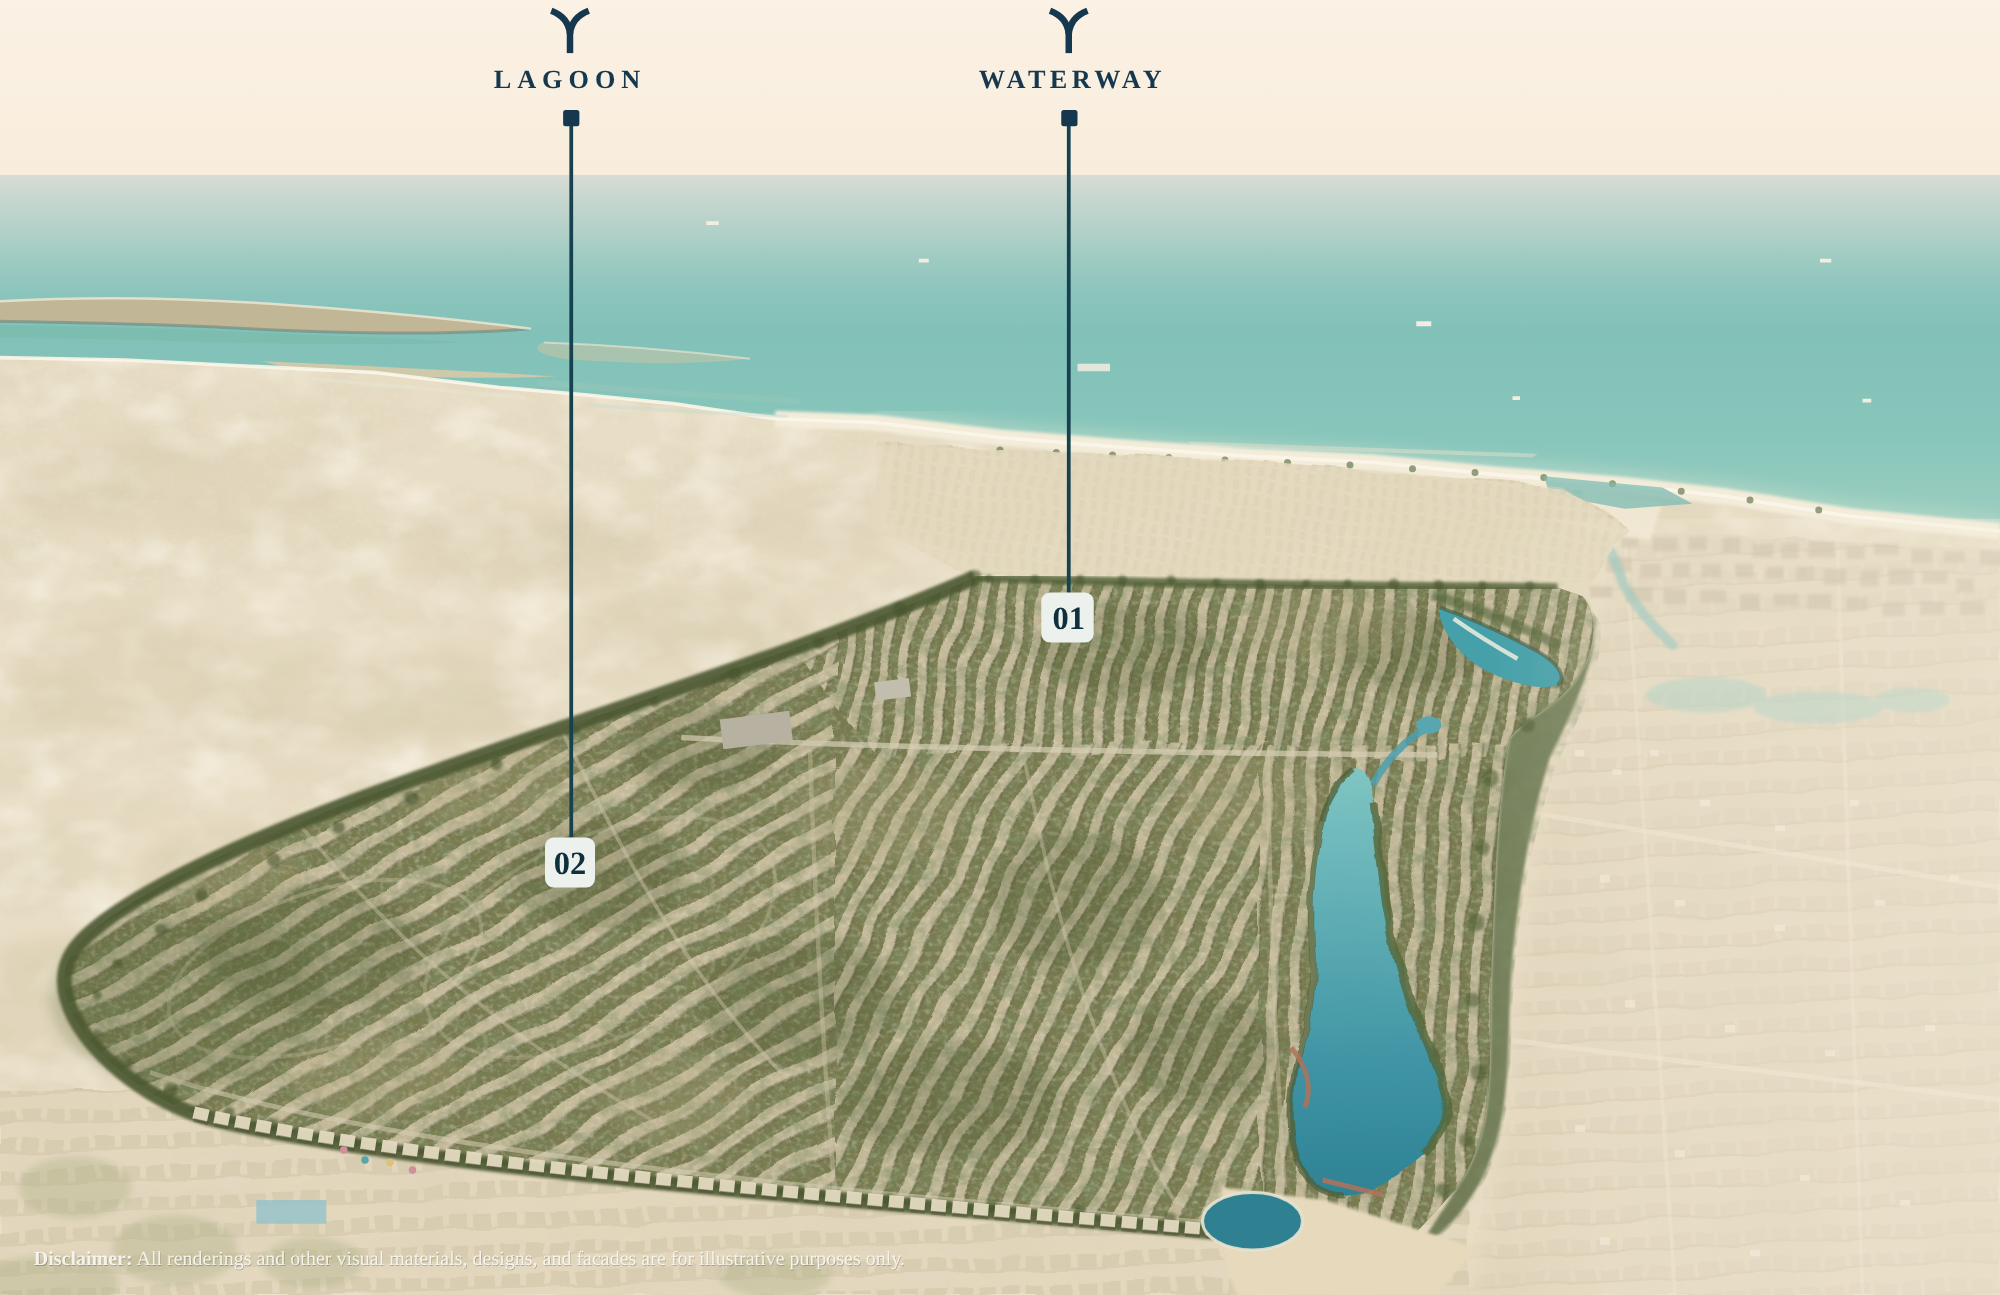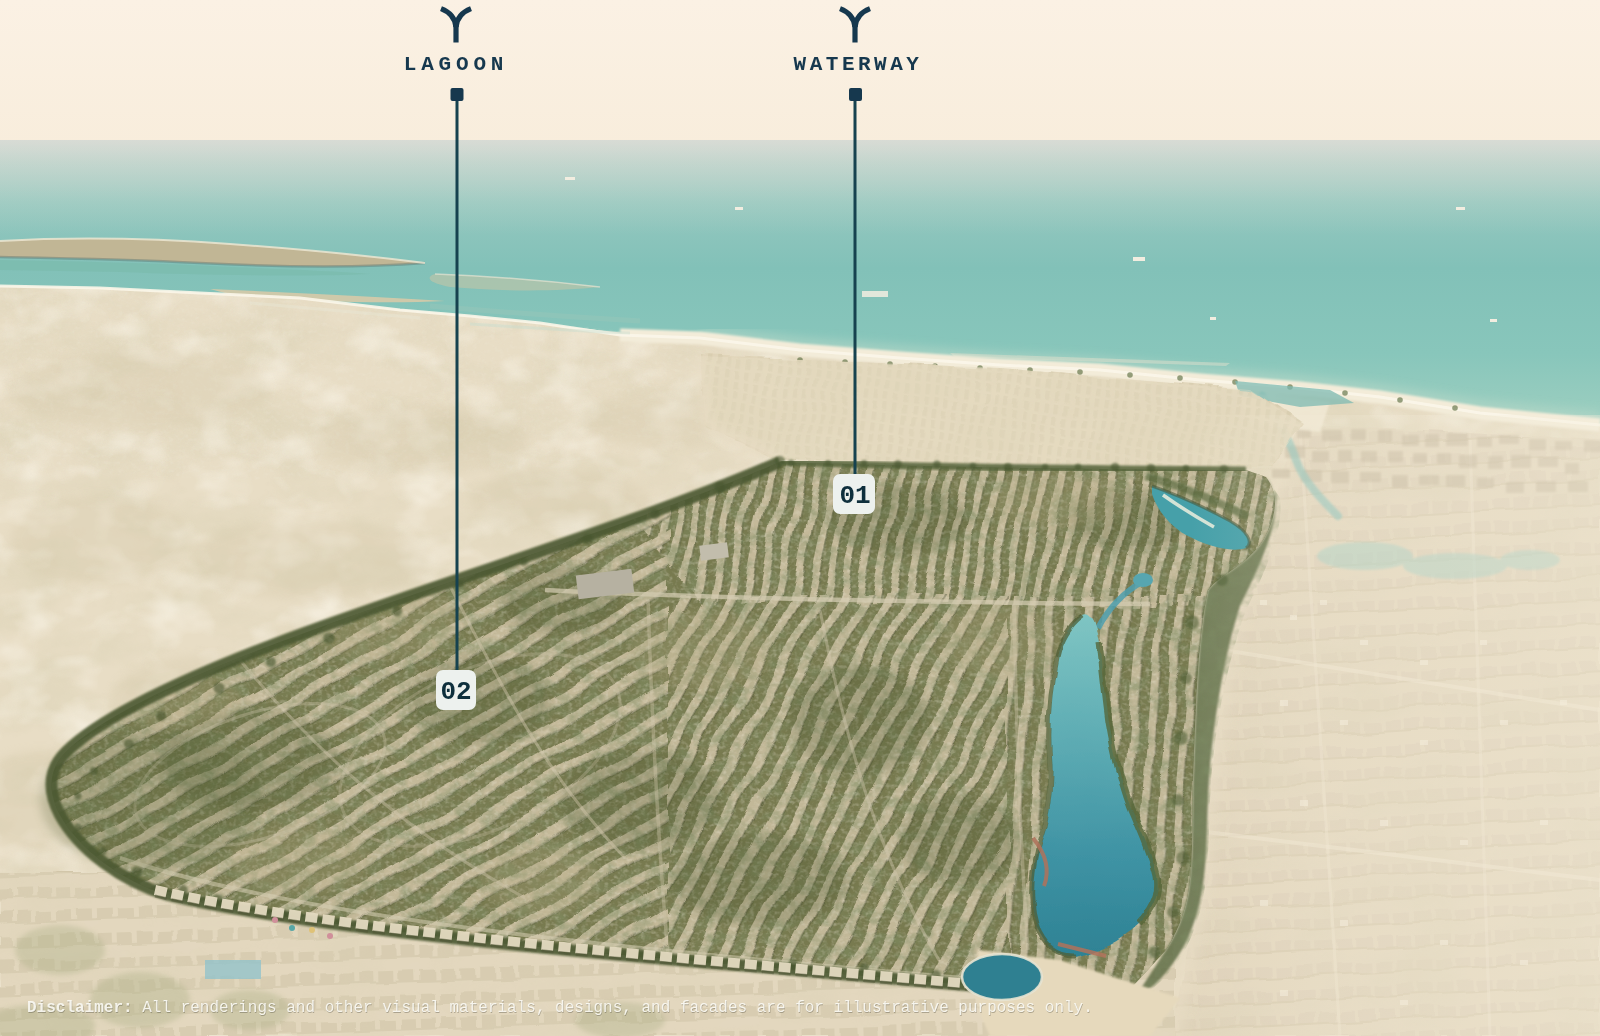--- a/index.html
+++ b/index.html
@@ -1,16 +1,16 @@
 <!DOCTYPE html>
 <html><head>
 <meta charset="utf-8">
 <style>
   html,body{margin:0;padding:0;background:#f6ecdc;}
-  .stage{position:relative;width:1600px;height:1036px;overflow:hidden;font-family:Liberation Mono, monospace;}
+  .stage{position:relative;width:1600px;height:1036px;overflow:hidden;font-family:Liberation Serif, serif;}
   svg{display:block;}
 </style>
 </head>
 <body>
 <div class="stage">
 <svg width="1600" height="1036" viewBox="0 0 1600 1036">
 <defs>
   <linearGradient id="skyg" x1="0" y1="0" x2="0" y2="1">
     <stop offset="0" stop-color="#fbf1e4"></stop>
     <stop offset="1" stop-color="#f8eddc"></stop>

